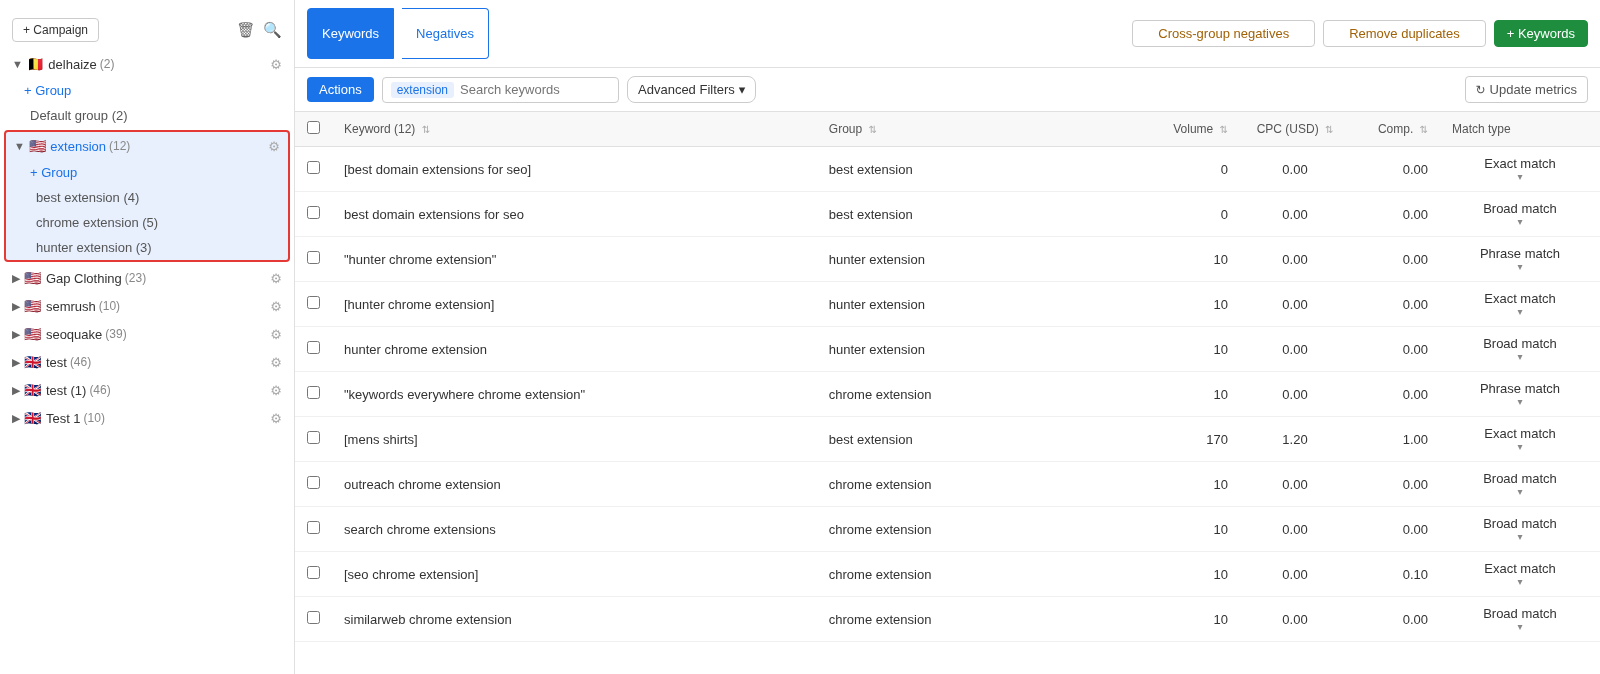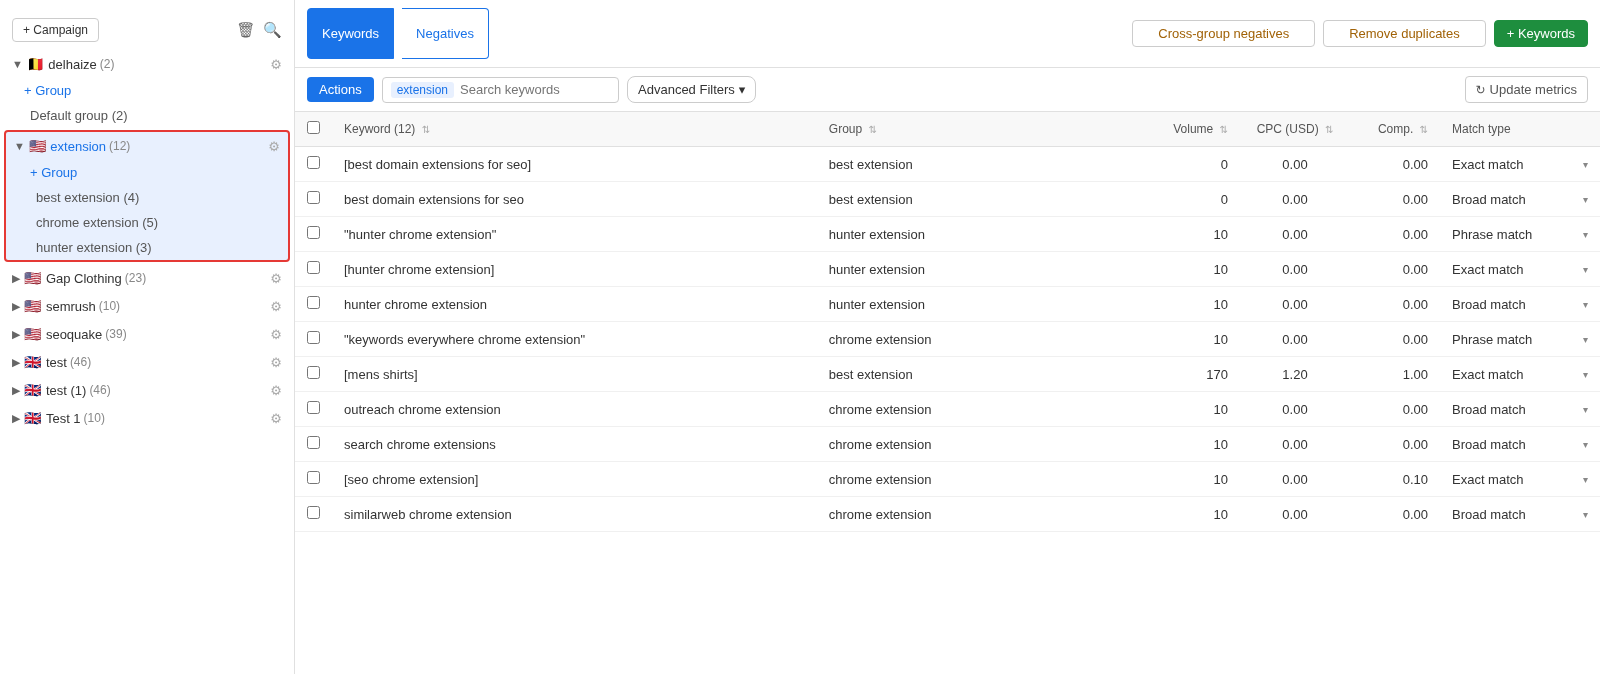--- a/index.html
+++ b/index.html
@@ -67,21 +67,21 @@
     tbody td { padding: 9px 12px; font-size: 13px; color: #333; }
     .col-check { width: 36px; text-align: center; }
     .col-keyword { min-width: 300px; }
     .col-group { min-width: 200px; }
     .col-volume { width: 100px; text-align: right; }
     .col-cpc { width: 110px; text-align: center; }
     .col-comp { width: 90px; text-align: right; }
     .col-match { width: 160px; }
 
     .sort-icon { color: #aaa; font-size: 10px; margin-left: 3px; cursor: pointer; }
-    .match-type-cell { display: flex; align-items: center; justify-content: space-between; }
+    .match-type-cell { display: flex; align-items: center; justify-content: space-between; flex-direction: column; }
     .dropdown-arrow { color: #888; font-size: 10px; cursor: pointer; }
 
     input[type="checkbox"] { cursor: pointer; }
 
     .refresh-icon { font-size: 12px; }
   </style>
 </head>
 <body>
 
 <div class="app-container">

